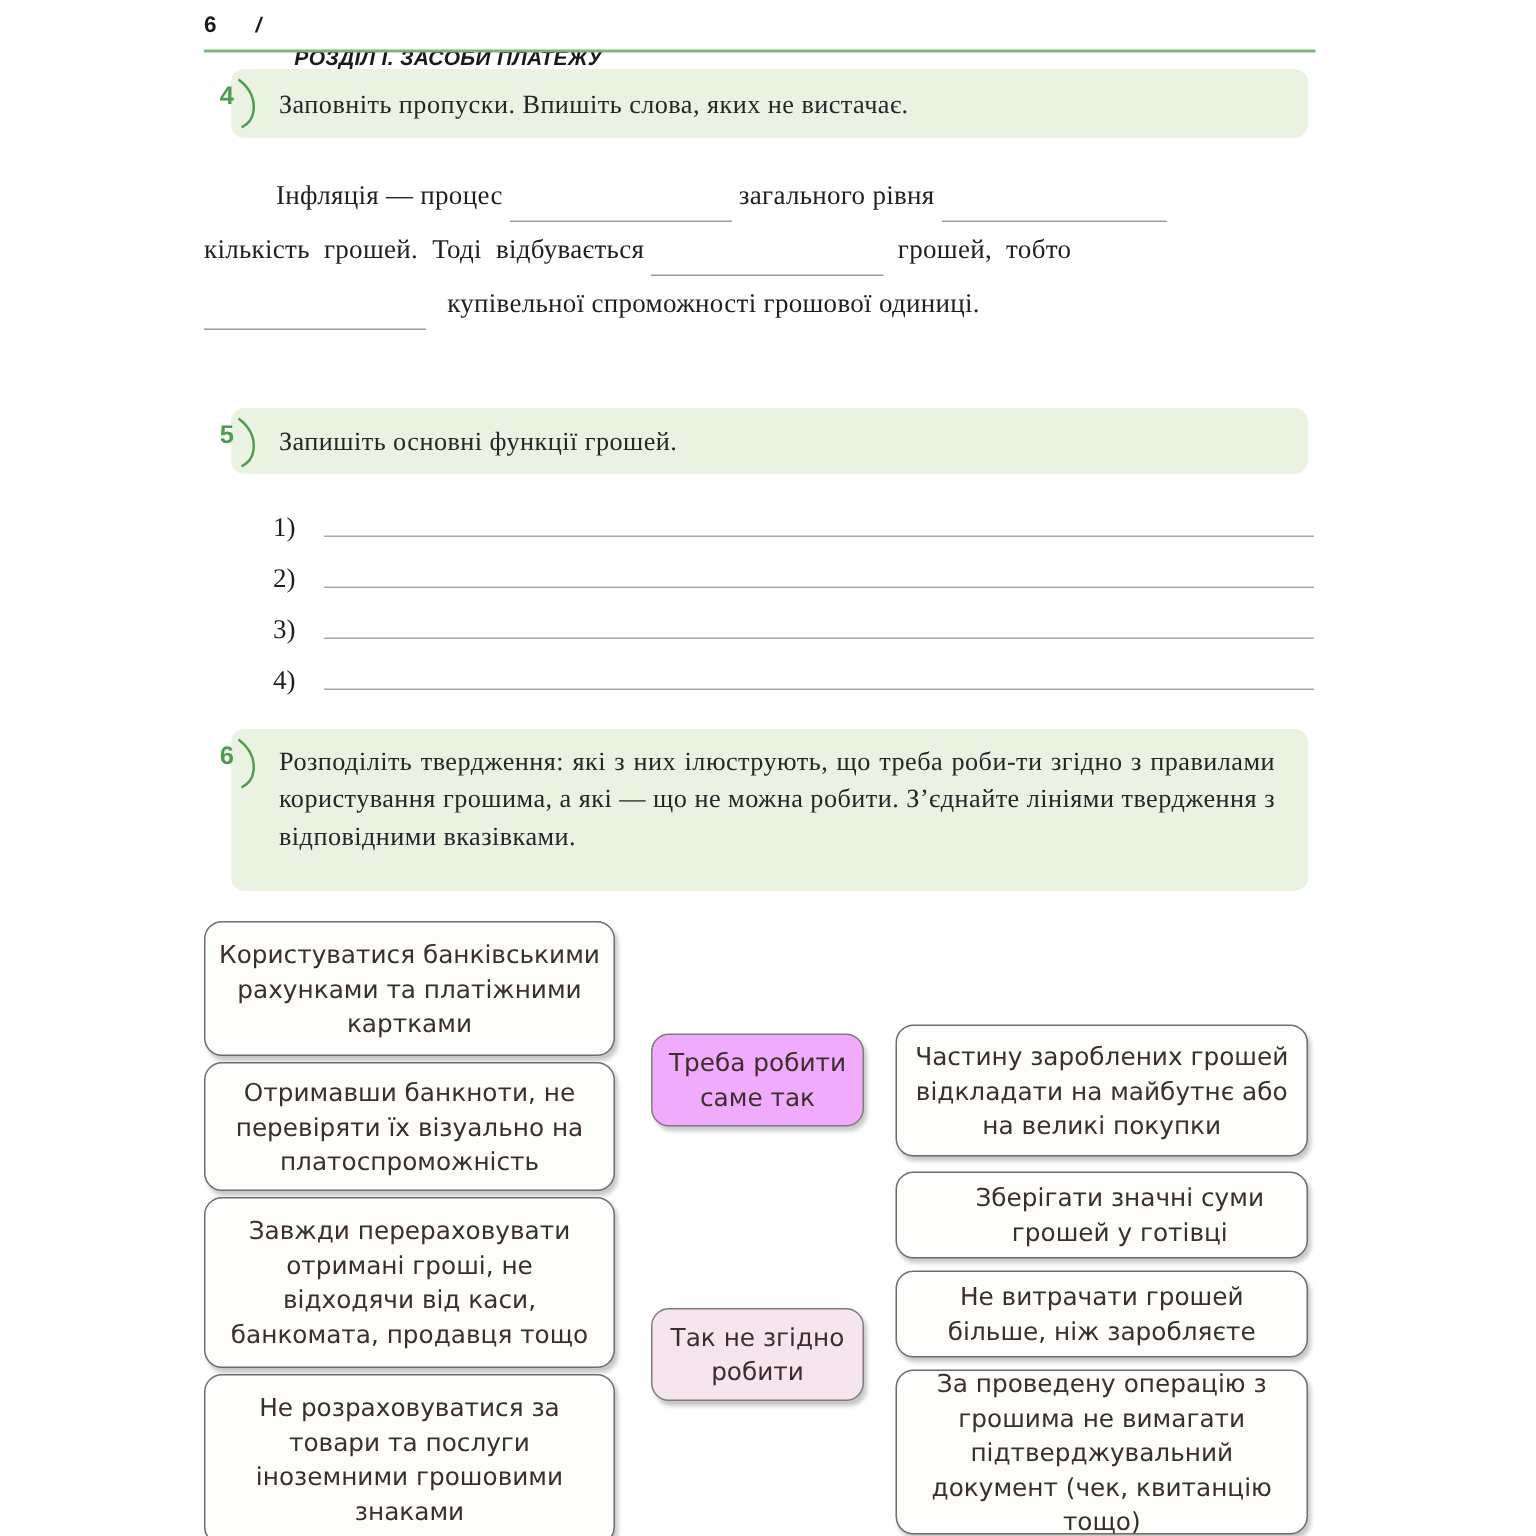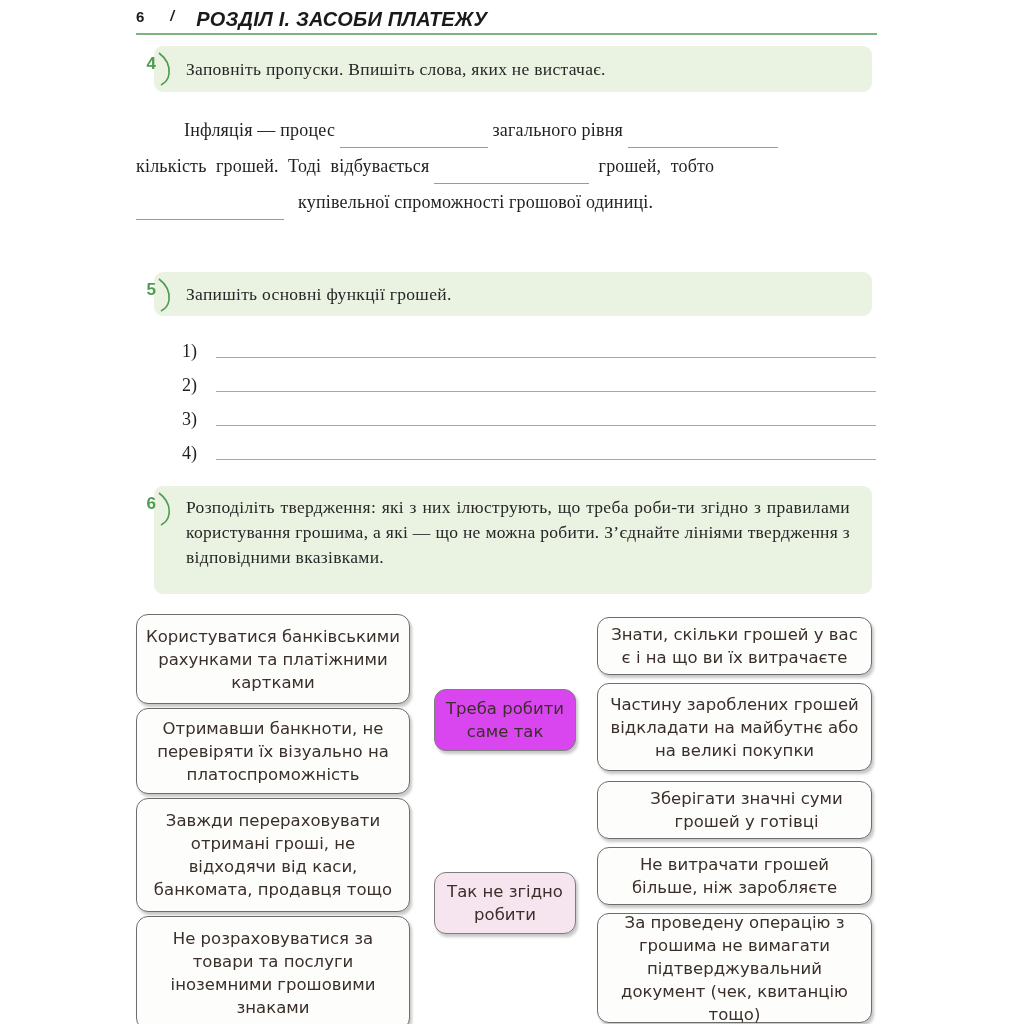--- a/index.html
+++ b/index.html
@@ -38,25 +38,26 @@
     font-weight: bold;
     font-style: italic;
     font-size: 14px;
     color: #1a1a1a;
     margin-left: 26px;
   }
   .hdr-title {
     font-family: "Liberation Sans", sans-serif;
     font-weight: bold;
     font-style: italic;
-    font-size: 20px;
+    font-size: 14px;
     color: #1a1a1a;
     margin-left: 22px;
     letter-spacing: 0.2px;
     white-space: nowrap;
+    margin-top: 22px;
   }
   #header-rule {
     position: absolute;
     left: 136px;
     top: 33px;
     width: 741px;
     height: 2px;
     background: #7cb57c;
   }
 
@@ -164,21 +165,21 @@
     justify-content: center;
     text-align: center;
     font-family: "DejaVu Sans", sans-serif;
     font-size: 16.5px;
     line-height: 23px;
     color: #3a2f2a;
     padding: 4px 8px;
     pointer-events: auto;
   }
   .mbox.center-yes {
-    background: #d946ef;
+    background: #f0abfc;
     border-color: #7d7d7d;
   }
   .mbox.center-no {
     background: #f6e4ee;
     border-color: #7d7d7d;
   }
 </style>
 </head>
 <body>
 
@@ -253,19 +254,18 @@
 <div id="match-area">
 
   <div class="mbox" style="left:136px; top:614px; width:274px; height:90px;">Користуватися банківськими рахунками та платіжними картками</div>
   <div class="mbox" style="left:136px; top:708px; width:274px; height:86px;">Отримавши банкноти, не перевіряти їх візуально на платоспроможність</div>
   <div class="mbox" style="left:136px; top:798px; width:274px; height:114px;">Завжди перераховувати отримані гроші, не відходячи від каси, банкомата, продавця тощо</div>
   <div class="mbox" style="left:136px; top:916px; width:274px; height:114px;">Не розраховуватися за товари та послуги іноземними грошовими знаками</div>
 
   <div class="mbox center-yes" style="left:434px; top:689px; width:142px; height:62px;">Треба робити саме так</div>
   <div class="mbox center-no" style="left:434px; top:872px; width:142px; height:62px;">Так не згідно робити</div>
 
-  <div class="mbox" style="left:597px; top:617px; width:275px; height:58px;">Знати, скільки грошей у вас є і на що ви їх витрачаєте</div>
   <div class="mbox" style="left:597px; top:683px; width:275px; height:88px;">Частину зароблених грошей відкладати на майбутнє або на великі покупки</div>
   <div class="mbox" style="left:597px; top:781px; width:275px; height:58px;padding-left:32px;">Зберігати значні суми грошей у готівці</div>
   <div class="mbox" style="left:597px; top:847px; width:275px; height:58px;">Не витрачати грошей більше, ніж заробляєте</div>
   <div class="mbox" style="left:597px; top:913px; width:275px; height:110px;text-align:center;">За проведену операцію з грошима не вимагати підтверджувальний документ (чек, квитанцію тощо)</div>
 
 </div>
 
 </body></html>

